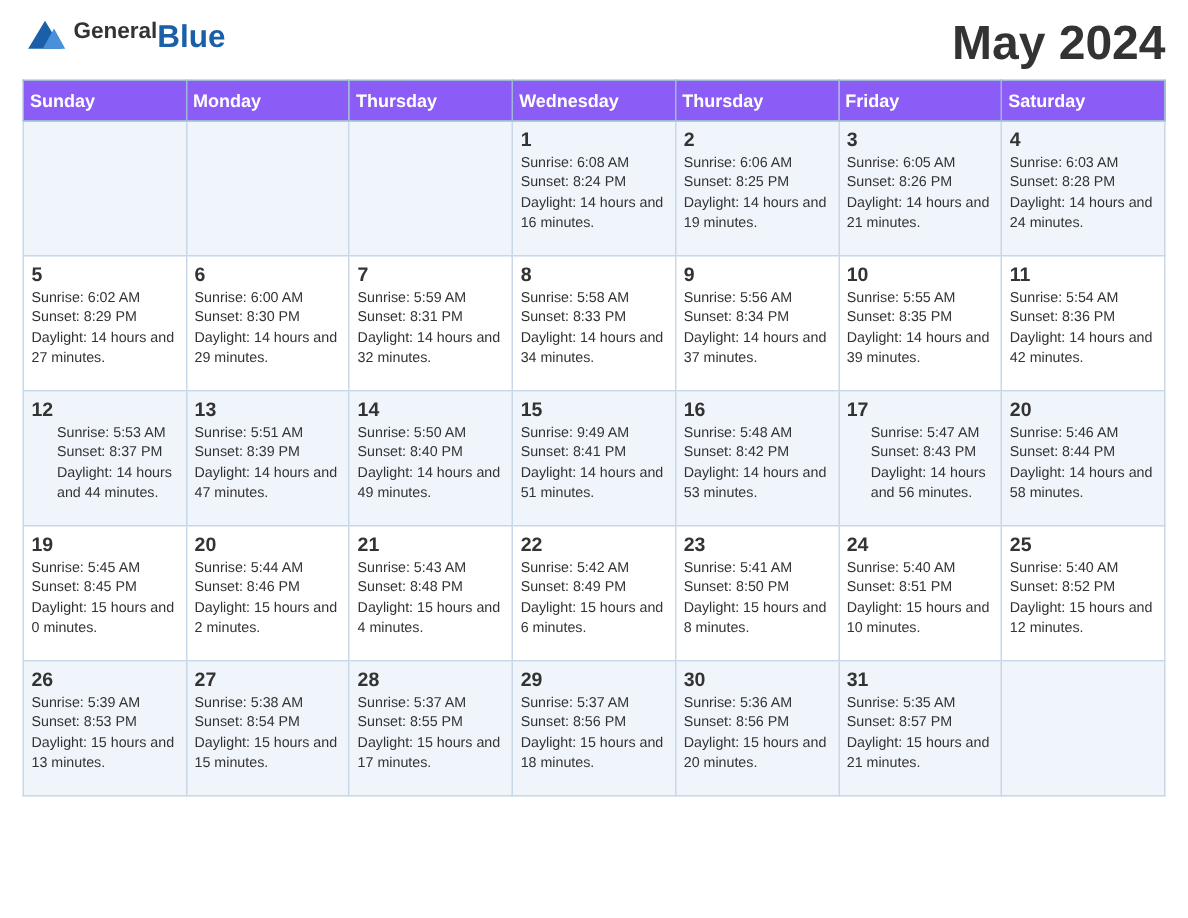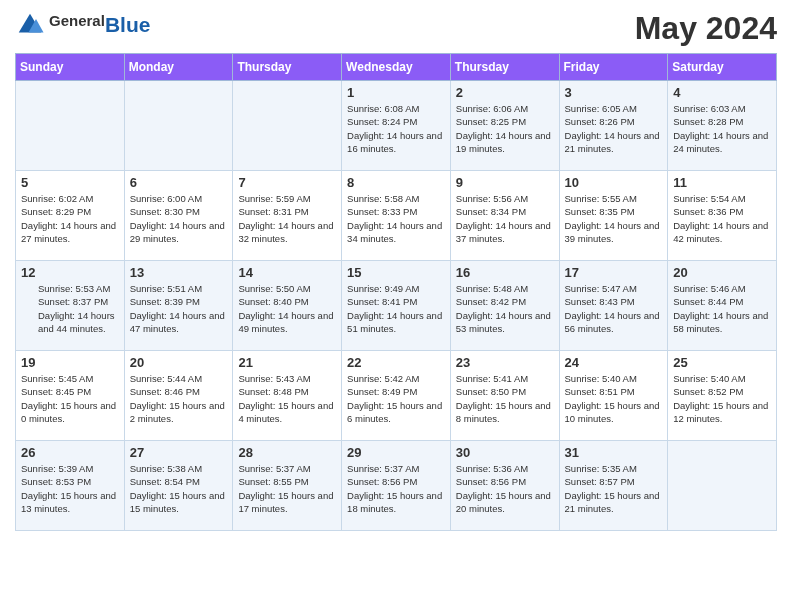--- a/index.html
+++ b/index.html
@@ -231,21 +231,21 @@
 Daylight: 14 hours and 51 minutes.</div>
         </td>
         <td>
           <span class="day-number">16</span>
           <div class="day-info" style="white-space: pre-line;">Sunrise: 5:48 AM
 Sunset: 8:42 PM
 Daylight: 14 hours and 53 minutes.</div>
         </td>
         <td>
           <span class="day-number">17</span>
-          <div class="day-info" style="white-space: pre-line;">Sunrise: 5:47 AM
+          <div class="day-info" style="white-space: pre-line; margin-left: 16px;">Sunrise: 5:47 AM
 Sunset: 8:43 PM
 Daylight: 14 hours and 56 minutes.</div>
         </td>
         <td>
           <span class="day-number">20</span>
           <div class="day-info" style="white-space: pre-line;">Sunrise: 5:46 AM
 Sunset: 8:44 PM
 Daylight: 14 hours and 58 minutes.</div>
         </td>
       </tr>

